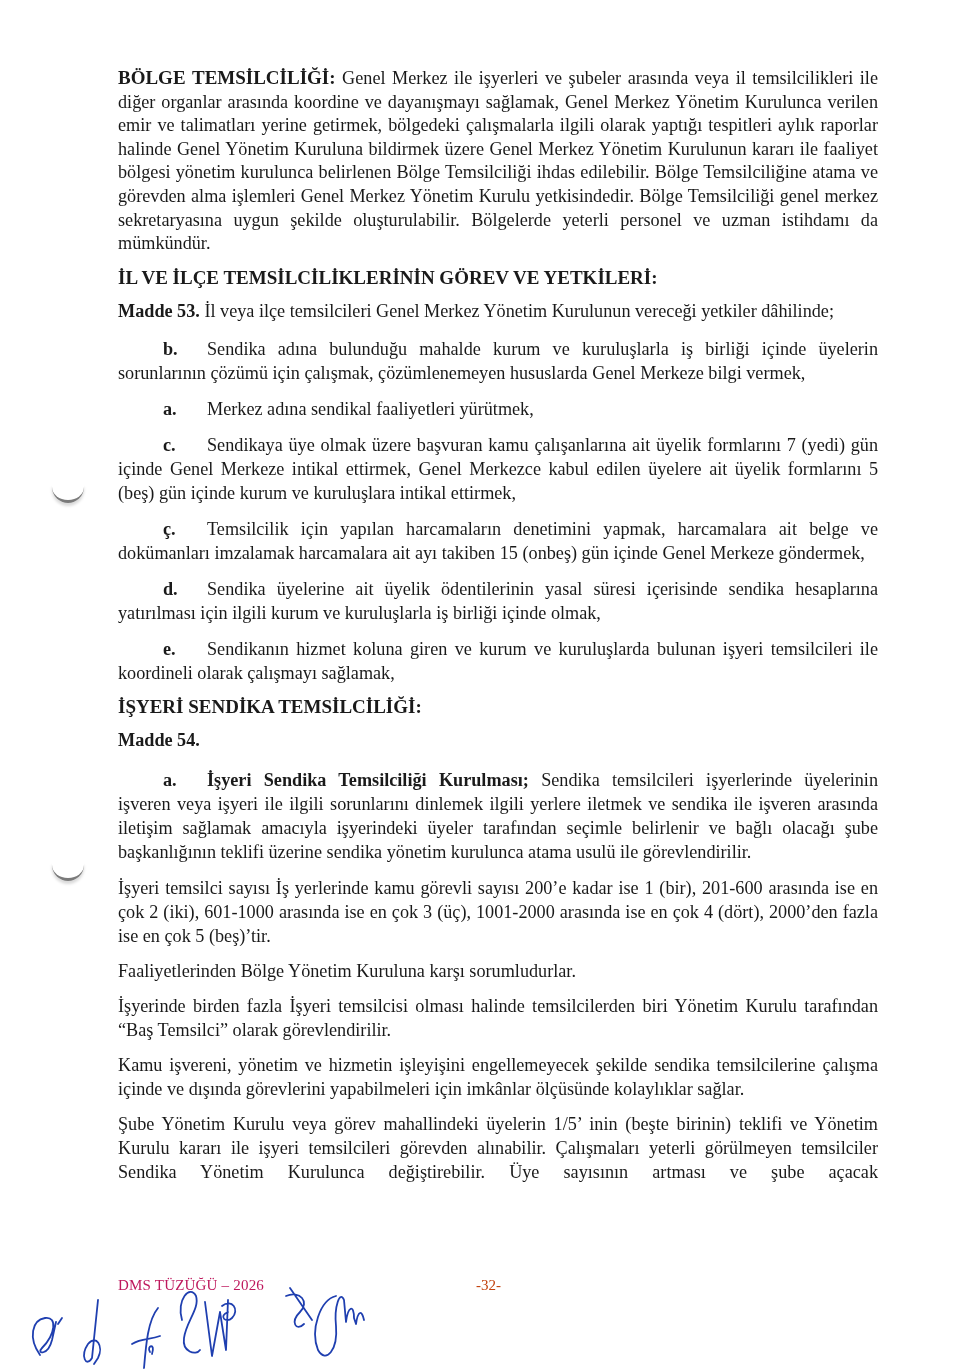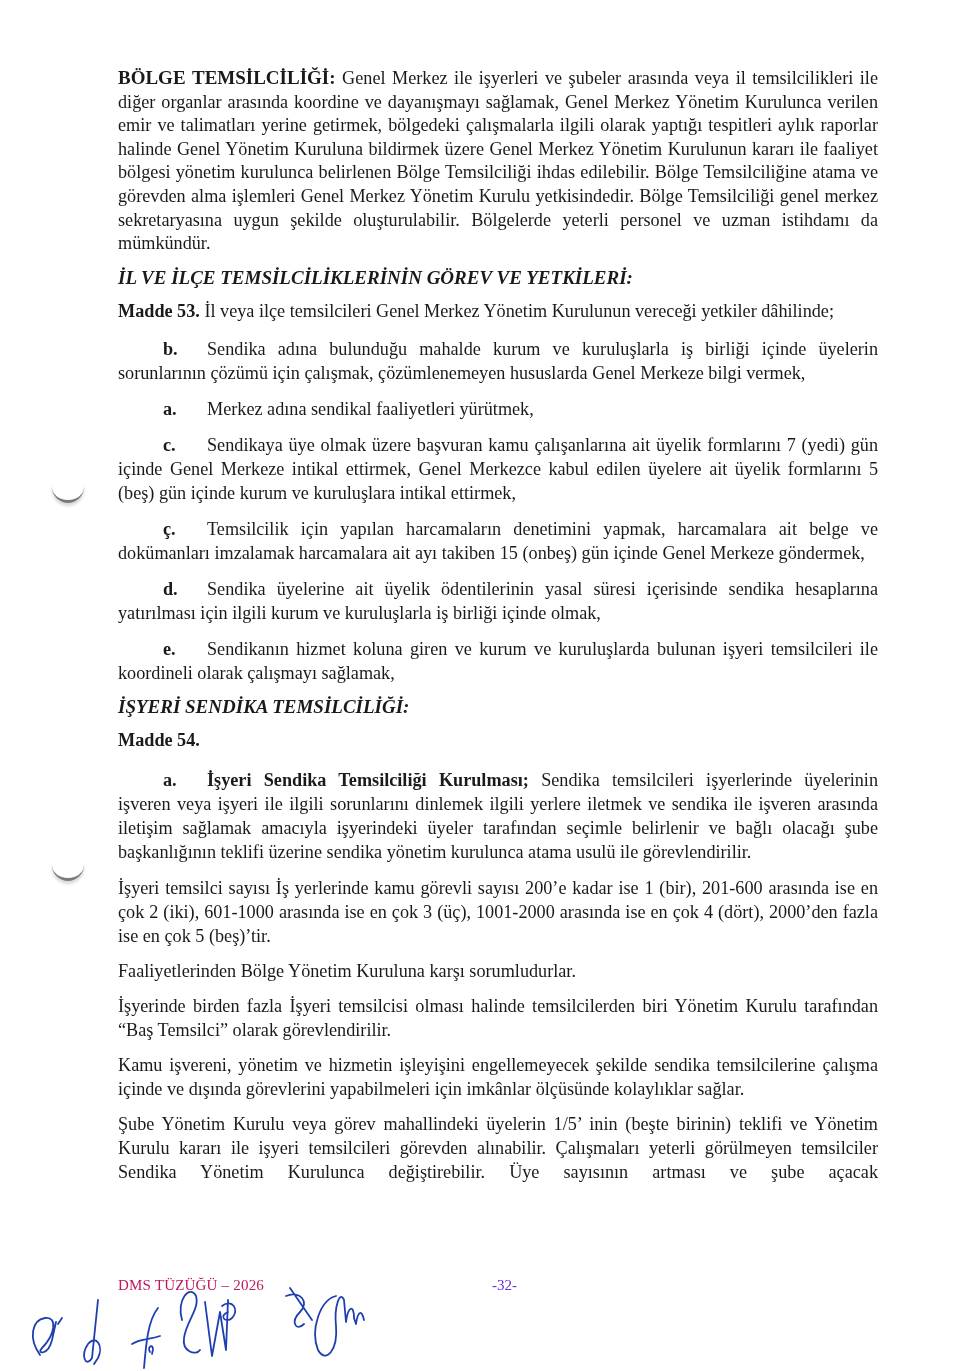--- a/index.html
+++ b/index.html
@@ -3,31 +3,31 @@
 <meta charset="utf-8">
 <style>
   html, body { margin: 0; padding: 0; background: #ffffff; }
   body { width: 970px; height: 1371px; position: relative; overflow: hidden;
          font-family: "Liberation Serif", "DejaVu Serif", serif; color: #1a1a1a; }
   .page { position: absolute; left: 0; top: 0; width: 970px; height: 974px; }
   .content { position: absolute; left: 118px; top: 66px; width: 760px;
              font-size: 18.2px; line-height: 24px; text-align: justify; }
   p { margin: 0; }
   .b { font-weight: bold; }
-  .heading { font-weight: bold; font-size: 19px; margin-top: 10px; margin-bottom: 9px; font-style: italic; }
+  .heading { font-weight: bold; font-size: 19px; margin-top: 10px; margin-bottom: 9px; }
   .heading-first { font-weight: bold; font-size: 19px; }
   .para { margin-bottom: 10px; }
   .item { text-indent: 45px; margin-bottom: 12px; }
   .item .lbl { font-weight: bold; display: inline-block; width: 44px; text-indent: 0; }
   .sp { margin-bottom: 11px; }
   .hole { position: absolute; width: 32px; height: 16px; border-bottom: 3px solid #7a7a7a;
           border-radius: 0 0 18px 18px; box-shadow: 0 3px 3px rgba(0,0,0,0.15); }
   .footer-left { position: absolute; left: 118px; top: 1277px; font-size: 15px;
                  color: #be185d; letter-spacing: 0.2px; }
-  .footer-page { position: absolute; left: 492px; top: 1277px; font-size: 15px; color: #6d28d9; }
+  .footer-page { position: absolute; left: 476px; top: 1277px; font-size: 15px; color: #c2410c; }
   .sigs { position: absolute; left: 0; top: 1260px; width: 970px; height: 111px; }
 </style>
 </head>
 <body>
 
 <div class="page">
 
   <div class="hole" style="left:52px; top:484px;"></div>
   <div class="hole" style="left:52px; top:862px;"></div>
 

